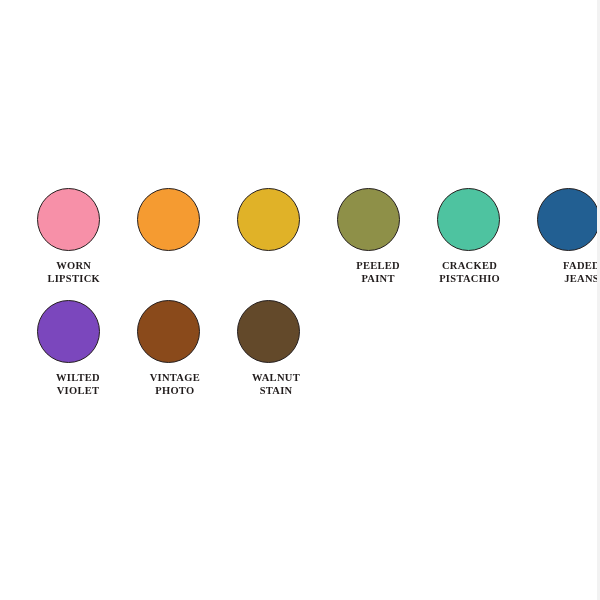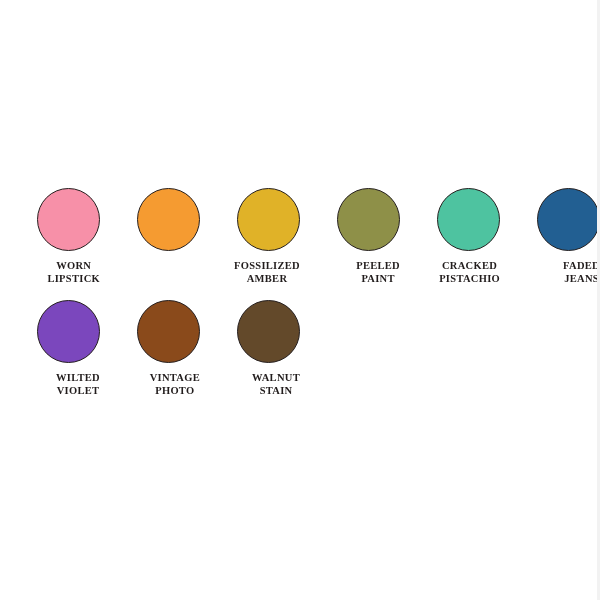--- a/index.html
+++ b/index.html
@@ -84,21 +84,20 @@
   <div id="swatch-grid">
       <div class="swatch-cell">
         <div class="swatch-disc" style="background: rgb(247, 144, 168); border-color: rgb(38, 32, 32);"></div>
         <div class="swatch-label"><div>WORN</div><div>LIPSTICK</div></div>
       </div>
       <div class="swatch-cell">
         <div class="swatch-disc" style="background: rgb(245, 155, 49); border-color: rgb(38, 32, 32);"></div>
       </div>
       <div class="swatch-cell">
         <div class="swatch-disc" style="background: rgb(224, 178, 40); border-color: rgb(38, 32, 32);"></div>
-        <div class="swatch-label"><div>FOSSILIZED</div><div>AMBER</div></div>
       </div>
       <div class="swatch-cell">
         <div class="swatch-disc" style="background: rgb(142, 144, 72); border-color: rgb(38, 32, 32);"></div>
         <div class="swatch-label"><div>PEELED</div><div>PAINT</div></div>
       </div>
       <div class="swatch-cell">
         <div class="swatch-disc" style="background: rgb(78, 195, 160); border-color: rgb(38, 32, 32);"></div>
         <div class="swatch-label"><div>CRACKED</div><div>PISTACHIO</div></div>
       </div>
       <div class="swatch-cell">

